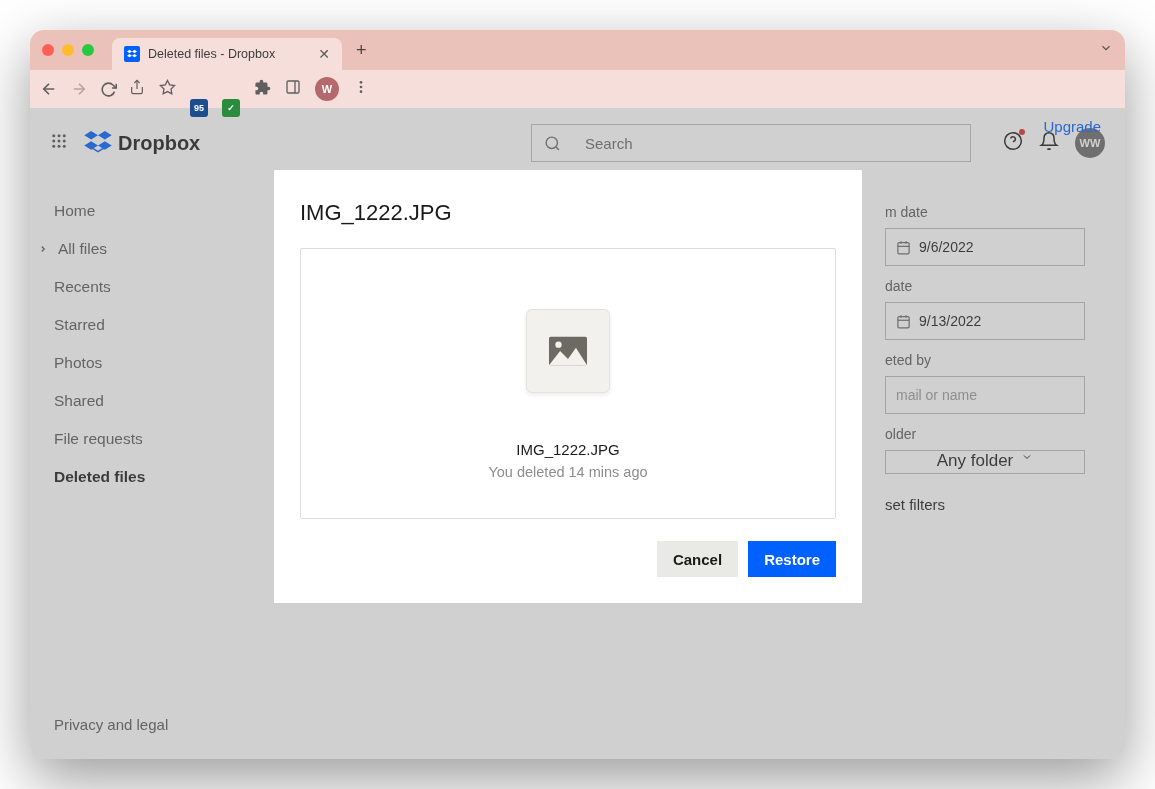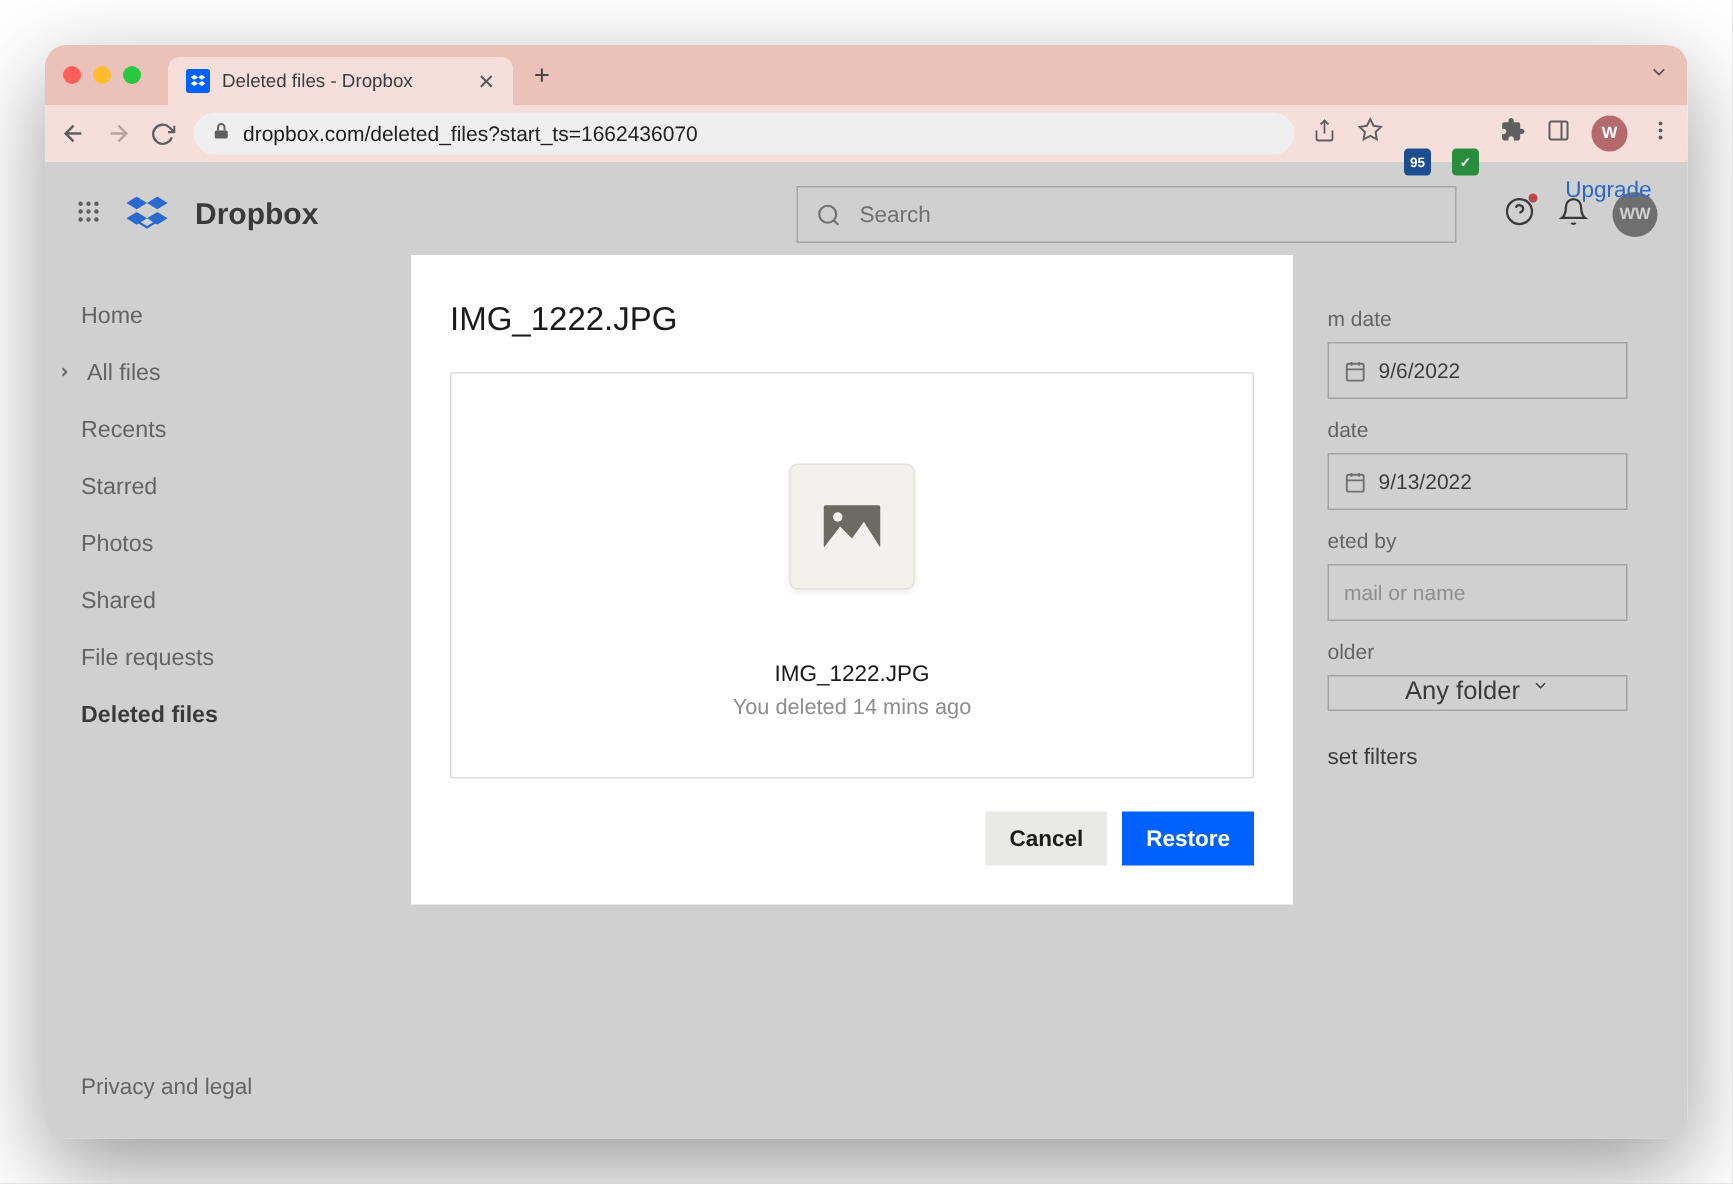--- a/index.html
+++ b/index.html
@@ -27,24 +27,24 @@
     .url-text { color: #202020; }
     .toolbar-icons { display: flex; align-items: center; gap: 14px; color: #5f5f5f; }
     .toolbar-icons > * { cursor: pointer; }
     .ext-badge { width: 18px; height: 18px; border-radius: 3px; display: flex; align-items: center; justify-content: center; font-size: 9px; font-weight: bold; color: #fff; margin-top: 37px; }
     .avatar-w { width: 24px; height: 24px; border-radius: 50%; background: #b5696c; color: #fff; font-size: 11px; font-weight: 600; display: flex; align-items: center; justify-content: center; }
     
     
     .content-wrap { position: relative; height: calc(100% - 78px); }
     .dbx-header { height: 70px; display: flex; align-items: center; padding: 0 20px; gap: 16px; }
     .apps-icon { color: #525252; cursor: pointer; }
-    .dbx-logo { display: flex; align-items: center; gap: 18px; font-weight: 700; font-size: 20px; color: #1a1a1a; }
+    .dbx-logo { display: flex; align-items: center; gap: 6px; font-weight: 700; font-size: 20px; color: #1a1a1a; }
     .dbx-logo svg { width: 28px; height: 24px; fill: #0061ff; }
     .upgrade-link { position: absolute; top: 10px; right: 24px; color: #0061fe; font-size: 15px; cursor: pointer; }
-    .search-box { margin-left: auto; width: 440px; height: 38px; border: 1px solid #bfbfbf; background: #fff; display: flex; align-items: center; padding: 0 12px; gap: 12px; color: #6b6b6b; font-size: 15px; }
+    .search-box { margin-left: auto; width: 440px; height: 38px; border: 1px solid #bfbfbf; background: #fff; display: flex; align-items: center; padding: 0 12px; gap: 24px; color: #6b6b6b; font-size: 15px; }
     .header-icons { display: flex; align-items: center; gap: 16px; margin-left: 16px; }
     .header-icons > * { cursor: pointer; color: #1a1a1a; }
     .notif-dot { position: relative; }
     .notif-dot::after { content: ''; position: absolute; top: -2px; right: -2px; width: 6px; height: 6px; background: #d9302d; border-radius: 50%; }
     .avatar-ww { width: 30px; height: 30px; border-radius: 50%; background: #6b6b6b; color: #fff; display: flex; align-items: center; justify-content: center; font-size: 11px; font-weight: 600; }
     
     .main { display: flex; height: calc(100% - 70px); gap: 22px; }
     .sidebar { width: 220px; padding: 14px 0; }
     .sidebar-item { display: flex; align-items: center; gap: 8px; padding: 10px 24px; font-size: 15.5px; color: #595959; cursor: pointer; }
     .sidebar-item.active { font-weight: 600; color: #1a1a1a; }
@@ -116,27 +116,20 @@
           <line x1="5" y1="12" x2="19" y2="12"></line>
           <polyline points="12 5 19 12 12 19"></polyline>
         </svg>
       </span>
     <span class="nav-btn">
         <svg width="17" height="17" viewBox="0 0 24 24" fill="none" stroke="currentColor" stroke-width="2.2">
           <path d="M23 4v6h-6"></path>
           <path d="M20.49 15a9 9 0 1 1-2.12-9.36L23 10"></path>
         </svg>
       </span>
-    <div class="url-bar">
-      <span class="lock-icon"><svg width="13" height="13" viewBox="0 0 24 24" fill="currentColor">
-            <rect x="4" y="11" width="16" height="10" rx="2"></rect>
-            <path d="M8 11V7a4 4 0 0 1 8 0v4" fill="none" stroke="currentColor" stroke-width="2.4"></path>
-          </svg></span>
-      <span class="url-text">dropbox.com/deleted_files?start_ts=1662436070</span>
-    </div>
     <div class="toolbar-icons">
       <span><svg width="16" height="16" viewBox="0 0 24 24" fill="none" stroke="currentColor" stroke-width="1.8">
             <path d="M4 12v8a2 2 0 0 0 2 2h12a2 2 0 0 0 2-2v-8"></path>
             <polyline points="16 6 12 2 8 6"></polyline>
             <line x1="12" y1="2" x2="12" y2="15"></line>
           </svg></span>
       <span><svg width="17" height="17" viewBox="0 0 24 24" fill="none" stroke="currentColor" stroke-width="1.8">
             <polygon points="12 2 15.09 8.26 22 9.27 17 14.14 18.18 21.02 12 17.77 5.82 21.02 7 14.14 2 9.27 8.91 8.26 12 2"></polygon>
           </svg></span>
       <span class="ext-badge" style="background:#1c4d8f">95</span>

